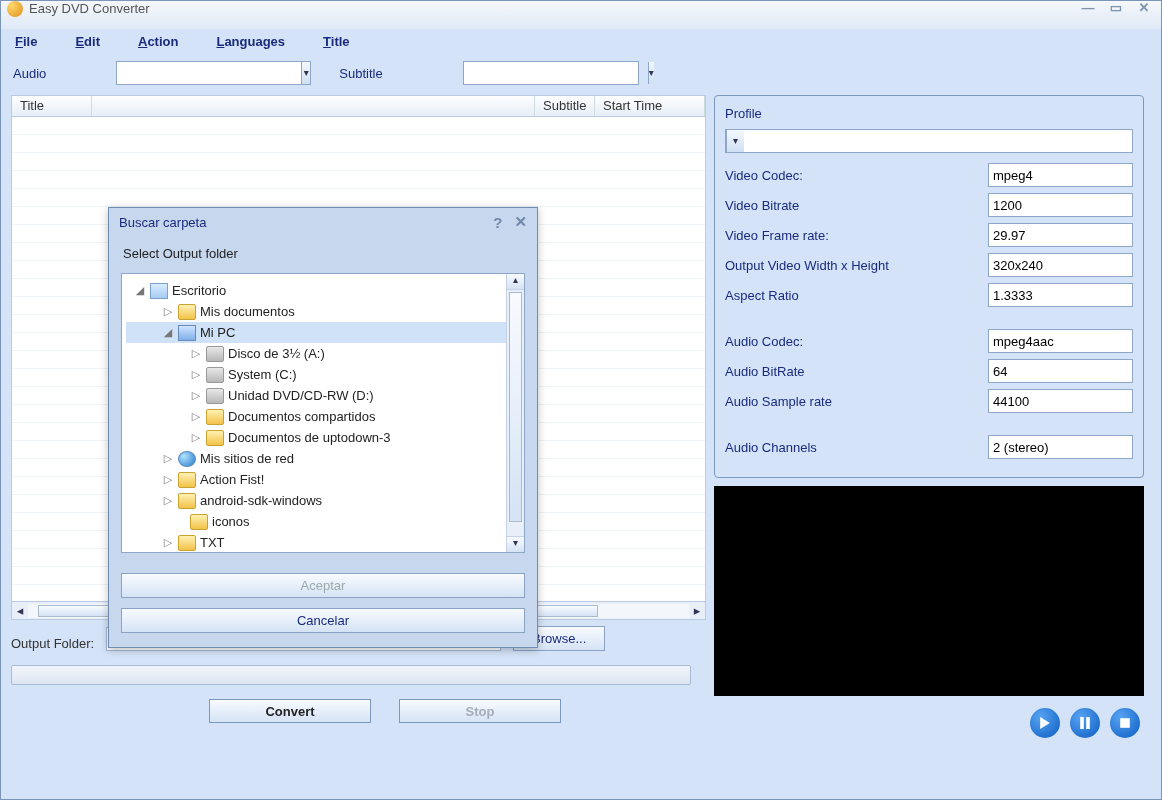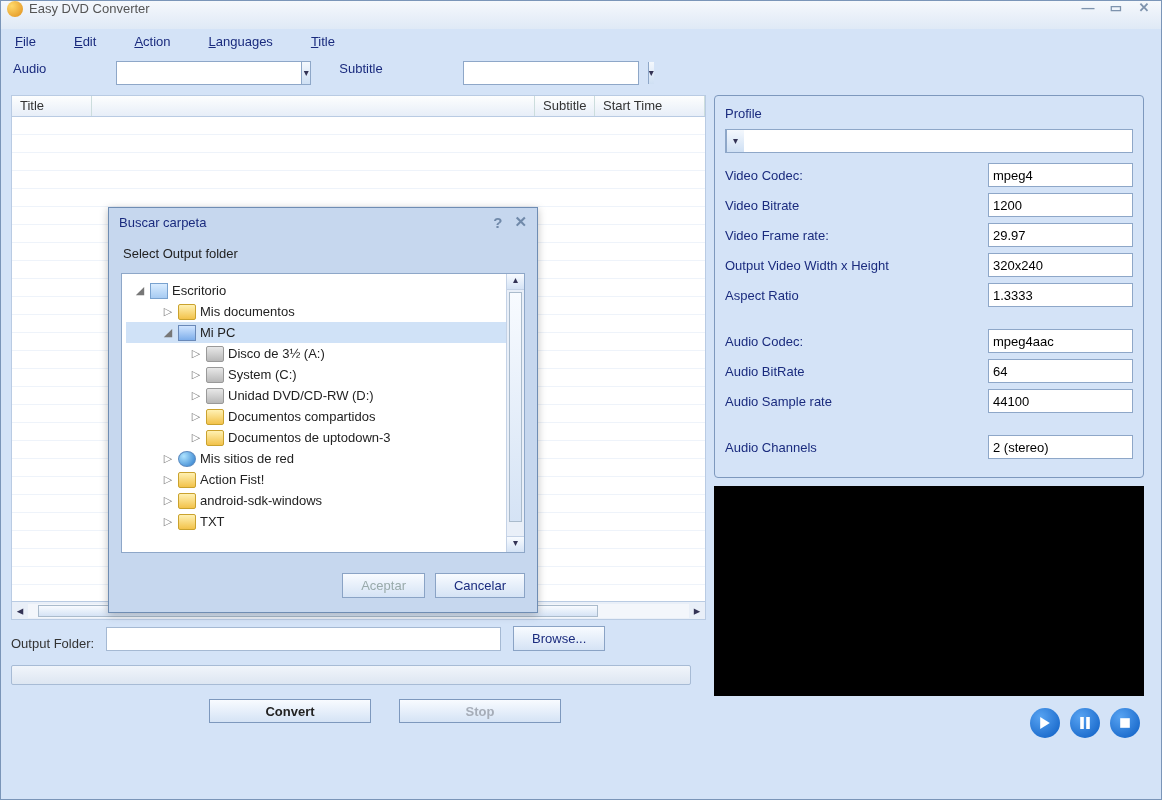--- a/index.html
+++ b/index.html
@@ -4,24 +4,24 @@
 <style>
 * { box-sizing: border-box; margin: 0; padding: 0; font-family: "Segoe UI", Tahoma, sans-serif; font-size: 13px; }
 body { background: #d4e3f7; width: 1162px; height: 800px; overflow: hidden; border: 1px solid #7a95b8; }
 
 .titlebar { height: 28px; display: flex; align-items: flex-start; padding: 0 6px; background: linear-gradient(#f5f8fc,#dfe9f6); color: #555; }
 .titlebar .app-icon { width:16px; height:16px; border-radius:50%; background: radial-gradient(circle at 30% 30%, #ffd96b, #e08e1b); margin-right:6px; }
 .titlebar .spacer { flex:1; }
 .win-btn { width:22px; height:16px; margin-left:6px; color:#7e93ad; text-align:center; line-height:14px; font-weight:bold; }
 
 .menubar { height:24px; display:flex; align-items:center; padding: 0 14px; gap: 38px; background:#d4e3f7; color:#1a2b7e; }
-.menubar span { text-decoration: underline; text-decoration-color: rgba(0,0,0,0); }
+.menubar span { text-decoration: underline; text-decoration-color: rgba(0,0,0,0); font-weight: bold; }
 .menubar span::first-letter { text-decoration: underline; }
 
-.top-row { display:flex; padding: 8px 12px 10px 12px; gap: 10px; color:#1a2b7e; background:#d4e3f7;}
+.top-row { display:flex; align-items:center; padding: 8px 12px 10px 12px; gap: 10px; color:#1a2b7e; background:#d4e3f7;}
 .combo { display:inline-flex; align-items:center; background:#fff; border:1px solid #8ea7c8; height:24px; }
 .combo input { border:none; outline:none; height:22px; padding:0 4px; background:transparent; flex:1;}
 .combo .dd-btn { width:18px; height:22px; background:linear-gradient(#f4f8fd,#cfe0f4); border-left:1px solid #8ea7c8; text-align:center; line-height:22px; color:#335; font-size:10px;}
 .combo.big { width:195px; }
 .combo.sub { width:176px; }
 
 .main { display:flex; padding: 0 10px 8px 10px; gap:8px; }
 .list-area { width: 695px; position:relative;}
 .list-header { display:flex; background:linear-gradient(#fdfefe,#e7eef8); border:1px solid #b9cbe3; height:22px; }
 .list-header div { padding:2px 8px; border-right:1px solid #cdd; color:#333;}
@@ -71,21 +71,21 @@
 .drive { background: linear-gradient(#e8e8e8,#b8b8b8); border-radius:2px; border:1px solid #999; width:16px; height:12px; margin-top:2px;}
 .pc { width:16px; height:14px; border:1px solid #6a89b8; background:linear-gradient(#cfe4ff,#7eaeea);}
 .net { width:14px; height:14px; border-radius:50%; background:radial-gradient(circle at 30% 30%,#aee3ff,#2a7acb); border:1px solid #5a8ac0;}
 .desk { width:16px; height:12px; background:linear-gradient(#d9ecff,#a7cbf2); border:1px solid #79a2cf; margin-top:2px;}
 .tree .sel { background:#d0e2f7;}
 .tree-wrap .vscroll { position:absolute; right:0; top:0; width:18px; height:100%; background:#e9eff8; border-left:1px solid #c4d2e6; display:flex; flex-direction:column;}
 .vscroll .arrow{height:16px; text-align:center; color:#335; font-size:10px; background:linear-gradient(#f8fbff,#d5e3f5); border-bottom:1px solid #c4d2e6;}
 .vscroll .arrow.bot{border-top:1px solid #c4d2e6; border-bottom:none;}
 .vscroll .track{flex:1; position:relative;}
 .vscroll .thumb{position:absolute; top:2px; left:2px; right:2px; height:230px; background:linear-gradient(#f8fbff,#d5e3f5); border:1px solid #abc;}
-.m-btns { display:flex; justify-content:flex-end; gap:10px; padding:14px 12px 14px 12px;}
+.m-btns { display:flex; justify-content:flex-end; gap:10px; padding:14px 12px 14px 12px;flex-direction:column;}
 </style>
 </head>
 <body>
 
 <div class="titlebar">
   <div class="app-icon"></div>
   <span>Easy DVD Converter</span>
   <div class="spacer"></div>
   <div class="win-btn">—</div>
   <div class="win-btn">▭</div>
@@ -229,20 +229,25 @@
           <div class="node" style="padding-left:36px">
               <span class="exp">▷</span>
               <span class="ticon folder"></span>
               <span>Action Fist!</span>
             </div>
           <div class="node" style="padding-left:36px">
               <span class="exp">▷</span>
               <span class="ticon folder"></span>
               <span>android-sdk-windows</span>
             </div>
+          <div class="node" style="padding-left:48px">
+              <span class="exp"></span>
+              <span class="ticon folder"></span>
+              <span>iconos</span>
+            </div>
           <div class="node" style="padding-left:36px">
               <span class="exp">▷</span>
               <span class="ticon folder"></span>
               <span>TXT</span>
             </div>
         </div>
         <div class="vscroll">
           <div class="arrow">▴</div>
           <div class="track">
               <div class="thumb"></div>

